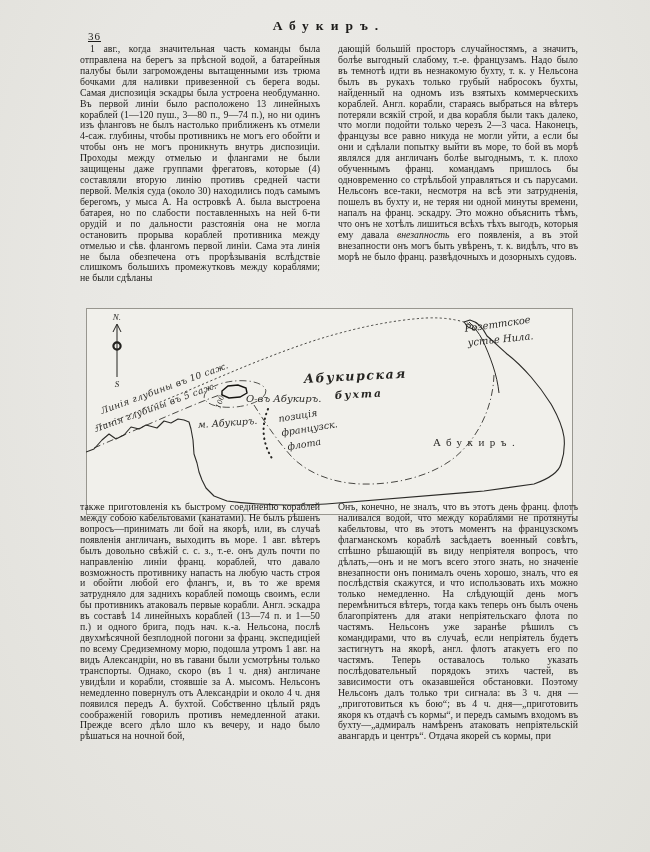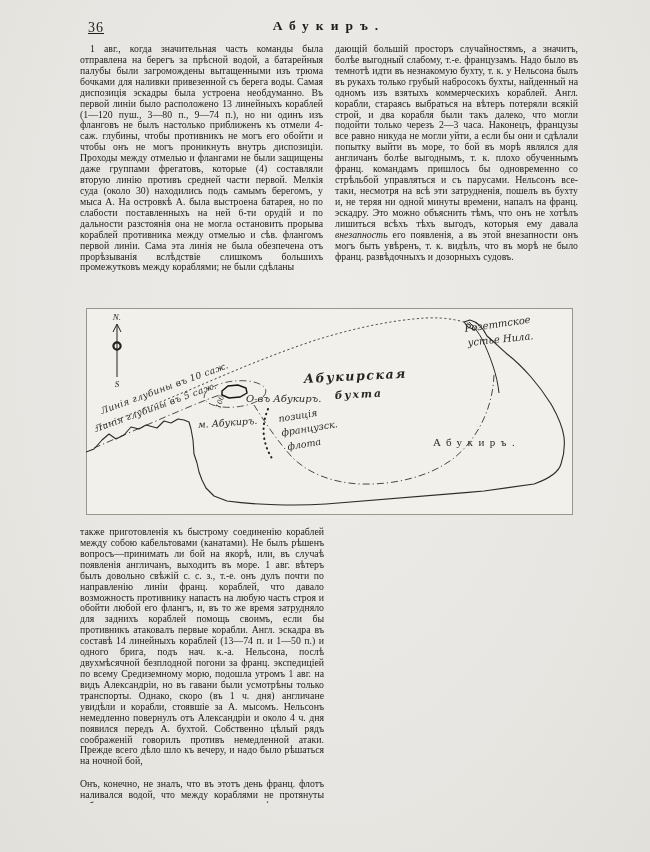--- a/index.html
+++ b/index.html
@@ -4,25 +4,25 @@
 <style>
   html,body{margin:0;padding:0;}
   body{width:650px;height:852px;background:#d8d7d2;}
   .page{
     position:relative;width:650px;height:852px;overflow:hidden;
     background:radial-gradient(ellipse at 50% 38%, #edecE8 0%, #e8e7e3 55%, #e1e0da 100%);
     font-family:"Liberation Serif","DejaVu Serif",serif;
     color:#1d1c1a;
   }
   .header{position:absolute;top:18px;left:80px;width:498px;height:20px;}
-  .pagenum{position:absolute;left:8px;top:2px;font-size:14px;letter-spacing:1px;text-decoration:underline;}
+  .pagenum{position:absolute;left:8px;top:12px;font-size:11px;letter-spacing:1px;text-decoration:underline;}
   .title{display:block;text-align:center;font-weight:bold;font-size:13.5px;letter-spacing:7px;}
-  .cols{position:absolute;left:80px;width:498px;display:flex;gap:12px;overflow:hidden;}
+  .cols{position:absolute;left:80px;width:498px;display:flex;gap:18px;overflow:hidden;}
   .cols.top{top:44px;height:263px;}
-  .cols.bottom{top:527px;height:276px;flex-direction:column;}
+  .cols.bottom{top:502px;height:276px;}
   .col{
     width:244px;margin:0;text-align:justify;
     font-size:9.8px;line-height:10.92px;
     word-spacing:0.2px;
   }
   .col.indent{text-indent:10px;}
   .col i{font-style:italic;margin-top:20px;}
   figure.map{position:absolute;top:308px;left:86px;width:487px;height:207px;margin:0;}
   figure.map svg{display:block;width:487px;height:207px;}
   .hand{font-family:"DejaVu Serif",serif;font-style:italic;fill:#2b2a27;}

